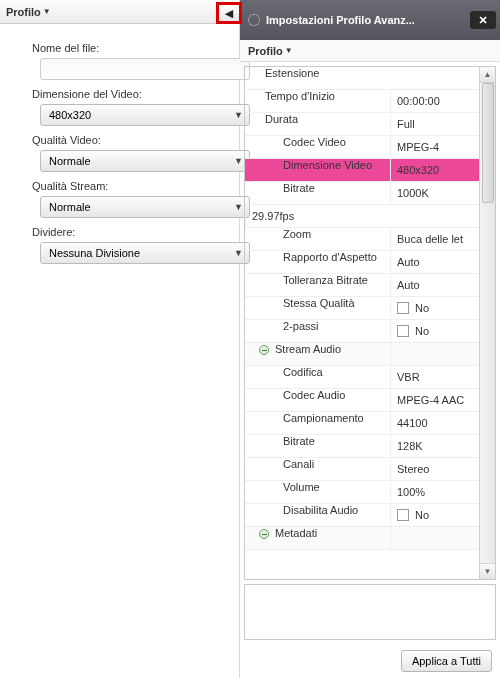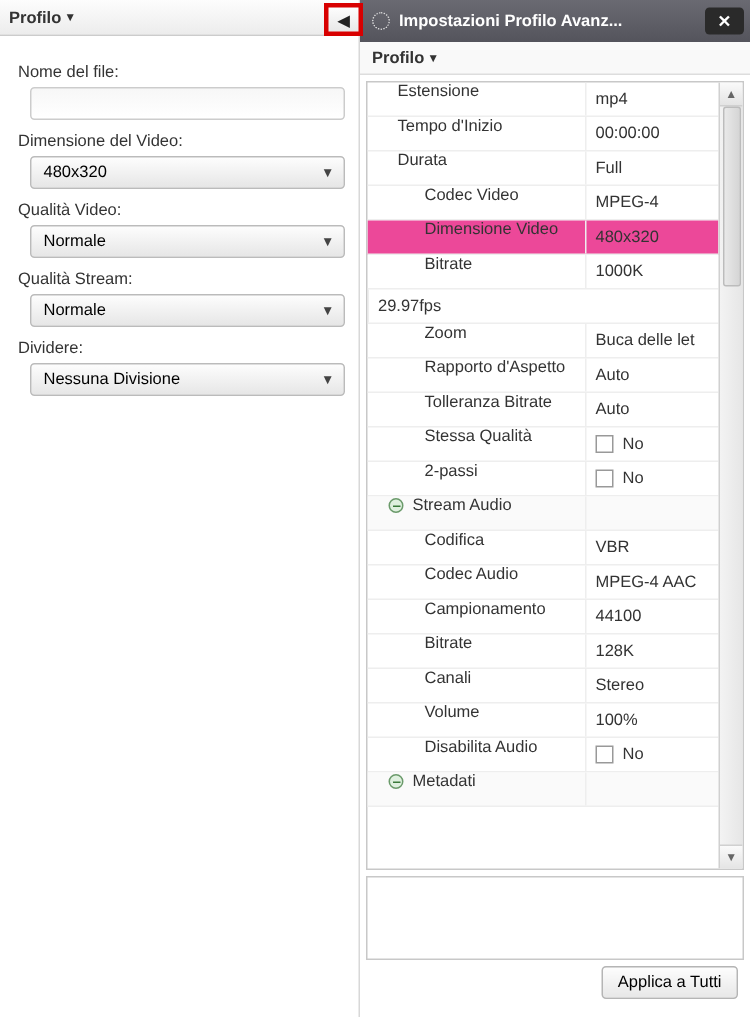--- a/index.html
+++ b/index.html
@@ -3,28 +3,28 @@
 <meta charset="utf-8">
 <style>
   * { box-sizing: border-box; font-family: Tahoma, Arial, sans-serif; font-size: 11px; }
   body { margin: 0; padding: 0; width: 500px; height: 678px; background: #fff; overflow: hidden; }
   .wrap { display: flex; width: 500px; height: 678px; }
   .left { width: 240px; border-right: 1px solid #d8d8d8; display: flex; flex-direction: column; }
   .right { flex: 1; display: flex; flex-direction: column; }
   .hdr { height: 24px; display: flex; align-items: center; padding: 0 6px; background: linear-gradient(#fdfdfd,#ececec); border-bottom: 1px solid #ccc; color: #333; }
   .hdr .title { font-weight: bold; }
   .hdr .drop { margin-left: 2px; font-size: 8px; }
-  .left-body { padding: 10px 10px; }
+  .left-body { padding: 10px 10px; margin-left: 20px; }
   .field-label { color: #333; margin: 8px 0 4px 2px; }
   .textinput { width: 210px; height: 22px; border: 1px solid #ccc; border-radius: 3px; background: linear-gradient(#f7f7f7,#fff); padding: 2px 6px; margin-left: 10px; }
   .combo { width: 210px; height: 22px; border: 1px solid #bbb; border-radius: 3px; background: linear-gradient(#fdfdfd,#e6e6e6); display: flex; align-items: center; justify-content: space-between; padding: 0 6px 0 8px; margin-left: 10px; cursor: pointer; }
   .combo .arrow { font-size: 9px; color: #444; }
   .collapse-box { position: absolute; left: 216px; top: 2px; width: 26px; height: 22px; border: 3px solid #d80000; background: linear-gradient(#fdfdfd,#e8e8e8); display: flex; align-items: center; justify-content: center; cursor: pointer; z-index: 10; }
   .collapse-box span { font-size: 11px; color: #222; }
-  .right-hdr { height: 28px; background: linear-gradient(#6a6a72,#54545c); color: #fff; display: flex; align-items: center; padding: 0 4px 0 8px; }
+  .right-hdr { height: 40px; background: linear-gradient(#6a6a72,#54545c); color: #fff; display: flex; align-items: center; padding: 0 4px 0 8px; }
   .right-hdr .gear { width: 12px; height: 12px; border: 1.5px dotted #ddd; border-radius: 50%; margin-right: 6px; }
   .right-hdr .rtitle { font-weight: bold; flex: 1; white-space: nowrap; overflow: hidden; text-overflow: ellipsis; }
   .closebtn { width: 26px; height: 18px; background: #2a2a2a; border-radius: 3px; display: flex; align-items: center; justify-content: center; color: #fff; font-weight: bold; cursor: pointer; }
   .sub-hdr { height: 22px; display: flex; align-items: center; padding: 0 8px; background: #f9f9f9; border-bottom: 1px solid #ddd; color: #333; }
   .sub-hdr .title { font-weight: bold; }
   .grid-wrap { flex: 1; margin: 4px 4px 0 4px; border: 1px solid #c8c8c8; position: relative; overflow: hidden; display: flex; }
   .grid { flex: 1; overflow: hidden; }
   .scrollbar { width: 16px; background: linear-gradient(90deg,#f3f3f3,#e6e6e6); border-left: 1px solid #d0d0d0; position: relative; }
   .scrollbar .up, .scrollbar .down { height: 16px; display: flex; align-items: center; justify-content: center; color: #666; font-size: 8px; background: linear-gradient(#fafafa,#e4e4e4); border-bottom: 1px solid #d0d0d0; cursor: pointer; }
   .scrollbar .down { position: absolute; bottom: 0; width: 100%; border-top: 1px solid #d0d0d0; border-bottom: none; }
@@ -33,21 +33,21 @@
   .row .c1 { width: 145px; padding-left: 20px; color: #333; white-space: nowrap; overflow: hidden; }
   .row .c2 { flex: 1; padding-left: 6px; color: #333; border-left: 1px solid #eee; height: 100%; display: flex; align-items: center; white-space: nowrap; overflow: hidden; }
   .row.indent .c1 { padding-left: 38px; }
   .row.group { background: #fafafa; }
   .row.group .c1 { padding-left: 14px; font-weight: normal; color: #333; }
   .row.sel { background: #ec4899; }
   .collapse-icon { display: inline-block; width: 10px; height: 10px; border: 1px solid #6a9a6a; background: #dff0df; border-radius: 50%; margin-right: 6px; position: relative; vertical-align: middle; }
   .collapse-icon::before { content: ""; position: absolute; left: 2px; top: 4px; width: 5px; height: 1px; background: #3a7a3a; }
   .cb { width: 12px; height: 12px; border: 1px solid #999; background: #fff; margin-right: 6px; display: inline-block; vertical-align: middle; }
   .desc-box { height: 56px; margin: 4px; border: 1px solid #c8c8c8; background: #fff; }
-  .footer { height: 34px; display: flex; justify-content: flex-end; padding: 0 8px; }
+  .footer { height: 34px; display: flex; align-items: center; justify-content: flex-end; padding: 0 8px; }
   .apply { height: 22px; padding: 0 10px; border: 1px solid #b5b5b5; border-radius: 3px; background: linear-gradient(#fdfdfd,#e7e7e7); cursor: pointer; }
 </style>
 </head>
 <body>
 
 <div class="wrap">
   <div class="collapse-box">
       <span>◀</span>
     </div>
 
@@ -96,21 +96,20 @@
     </div>
     <div class="sub-hdr">
       <span class="title">Profilo</span>
       <span class="drop" style="margin-left:2px;font-size:8px;">▼</span>
     </div>
 
     <div class="grid-wrap">
       <div class="grid" id="grid">
           <div class="row">
             <div class="c1">Estensione</div>
-            <div class="c2">mp4</div>
           </div>
           <div class="row">
             <div class="c1">Tempo d'Inizio</div>
             <div class="c2">00:00:00</div>
           </div>
           <div class="row">
             <div class="c1">Durata</div>
             <div class="c2">Full</div>
           </div>
           <div class="row indent">

